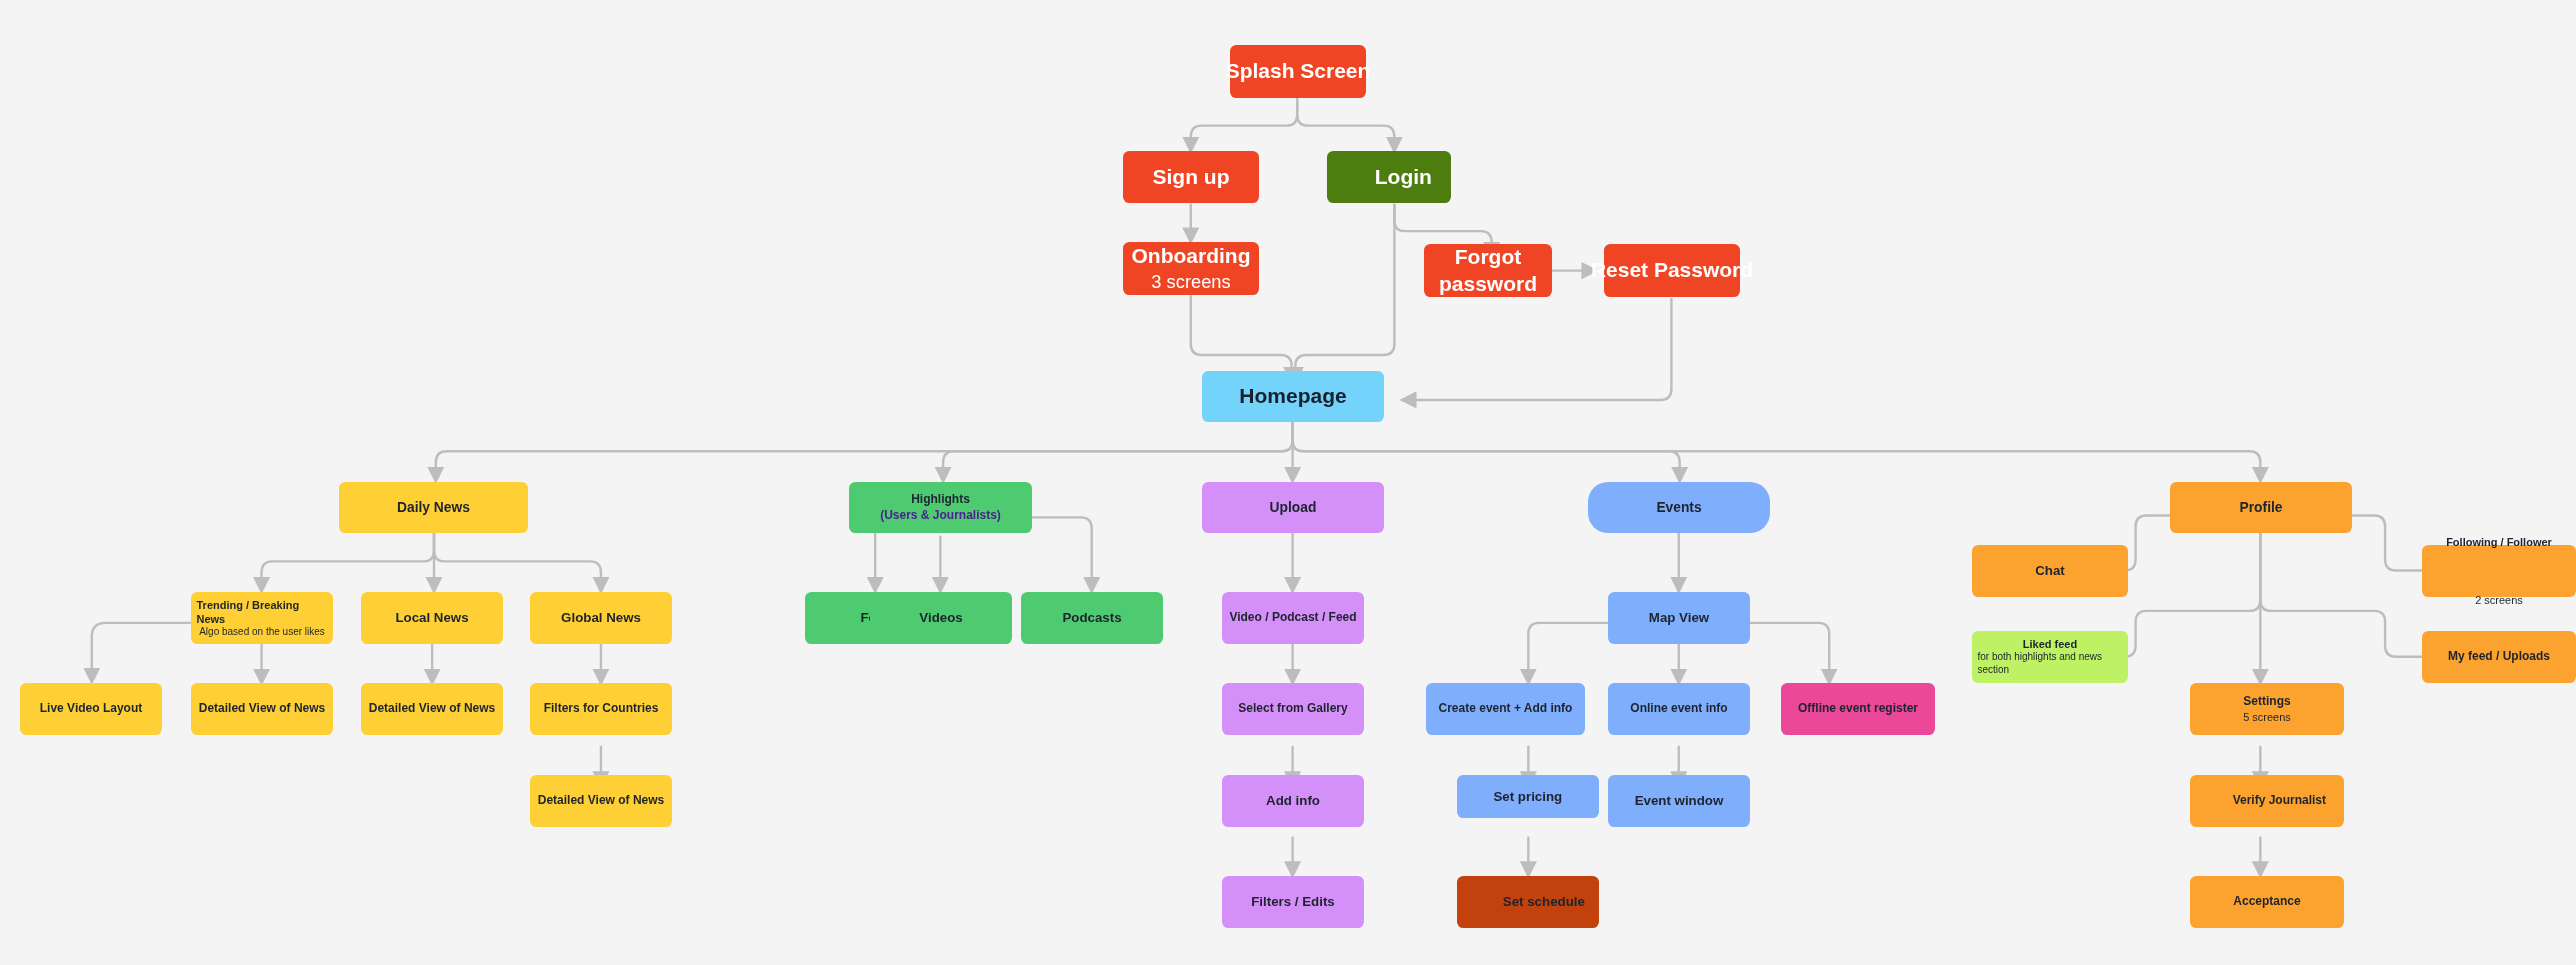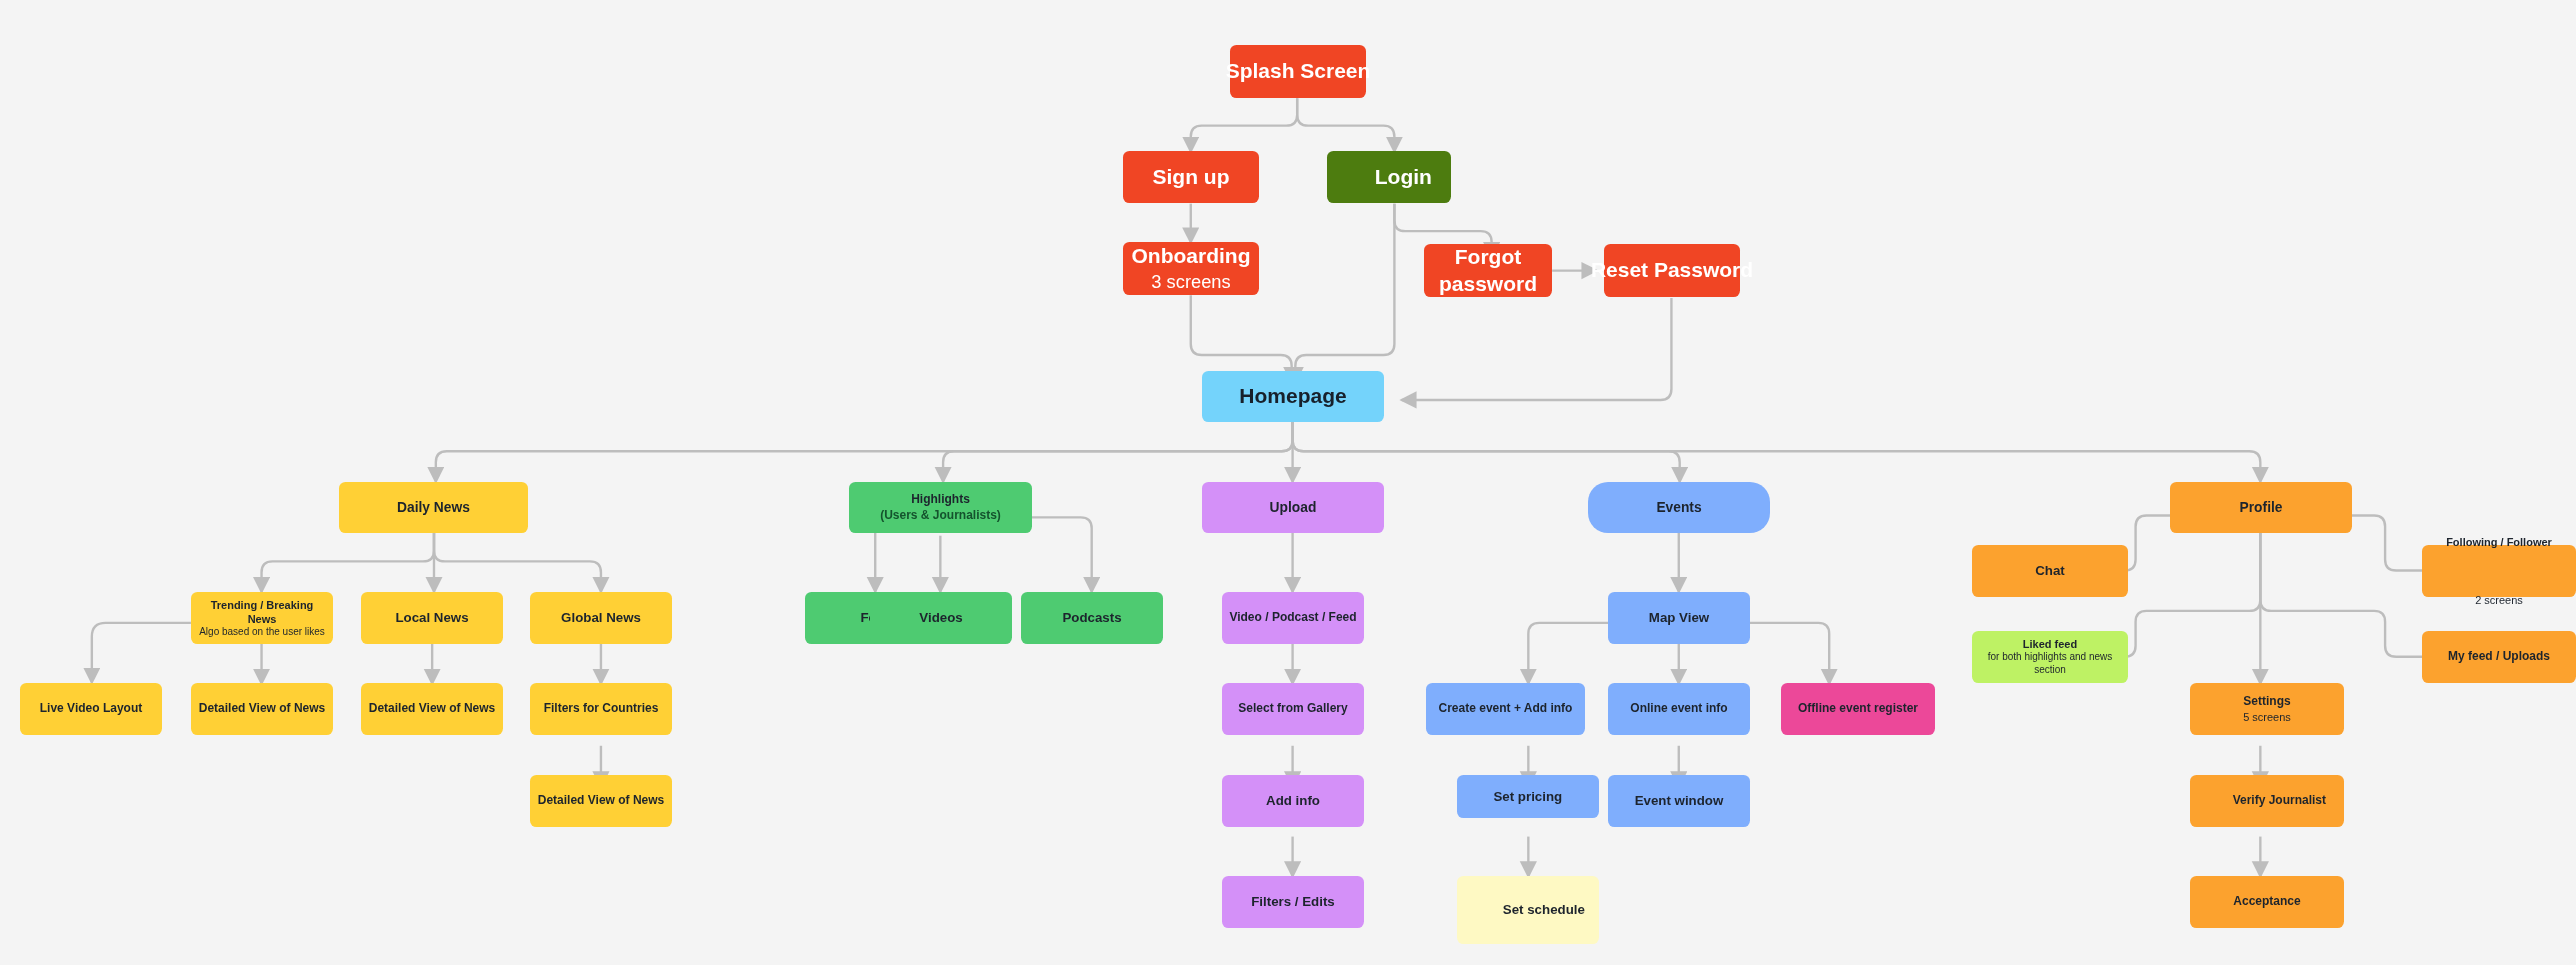--- a/index.html
+++ b/index.html
@@ -24,39 +24,38 @@
     pointer-events: none;
   }
   .node {
     position: absolute;
     box-sizing: border-box;
     border-radius: 6.4px;
     display: flex;
     flex-direction: column;
     align-items: center;
     justify-content: center;
-    text-align: center;
     line-height: 1.28;
     padding: 3.7px 7.3px;
   }
   .node .t1 {
     font-weight: bold;
     white-space: nowrap;
   }
   .node .t2 {
     font-weight: normal;
   }
   
   .lvl-hero .t1 { font-size: 21px; color: #ffffff; }
   .lvl-hero .t2 { font-size: 18.3px; color: #ffffff; }
   
   .lvl-home .t1 { font-size: 21px; color: #17202b; }
   
   .lvl-sec .t1 { font-size: 13.8px; color: #1d242d; }
-  .lvl-sec .t2 { font-size: 13.8px; color: #14532d; }
+  .lvl-sec .t2 { font-size: 13.8px; color: #4c1d95; }
   .lvl-leaf .t1 { font-size: 13.3px; color: #1d242d; }
   .lvl-leaf .t2 { font-size: 13px; color: #1d242d; font-weight: normal; }
   .lvl-leaf .t2.wrap, .lvl-sec .t2.wrap { white-space: normal; }
   .node .t1.wrap { white-space: normal; }
 </style>
 </head>
 <body>
 
 <div id="canvas">
 
@@ -255,21 +254,21 @@
   </div>
 
   <div class="node lvl-leaf" style="left:1457px; top:775px; width:142px; height:43px; background:#7faefd;padding-left:7px;">
     <span class="t1">Set pricing</span>
   </div>
 
   <div class="node lvl-leaf" style="left:1608px; top:775px; width:142px; height:52px; background:#7faefd;">
     <span class="t1">Event window</span>
   </div>
 
-  <div class="node lvl-leaf" style="left:1457px; top:876px; width:142px; height:68px; background:#fef9c3;padding-left:39px;">
+  <div class="node lvl-leaf" style="left:1457px; top:876px; width:142px; height:52px; background:#c2410c;padding-left:39px;">
     <span class="t1">Set schedule</span>
   </div>
 
   <div class="node lvl-sec" style="left:2170px; top:482px; width:182px; height:51px; background:#fca22e;">
     <span class="t1">Profile</span>
   </div>
 
   <div class="node lvl-leaf" style="left:1972px; top:545px; width:156px; height:52px; background:#fca22e;">
     <span class="t1">Chat</span>
   </div>

